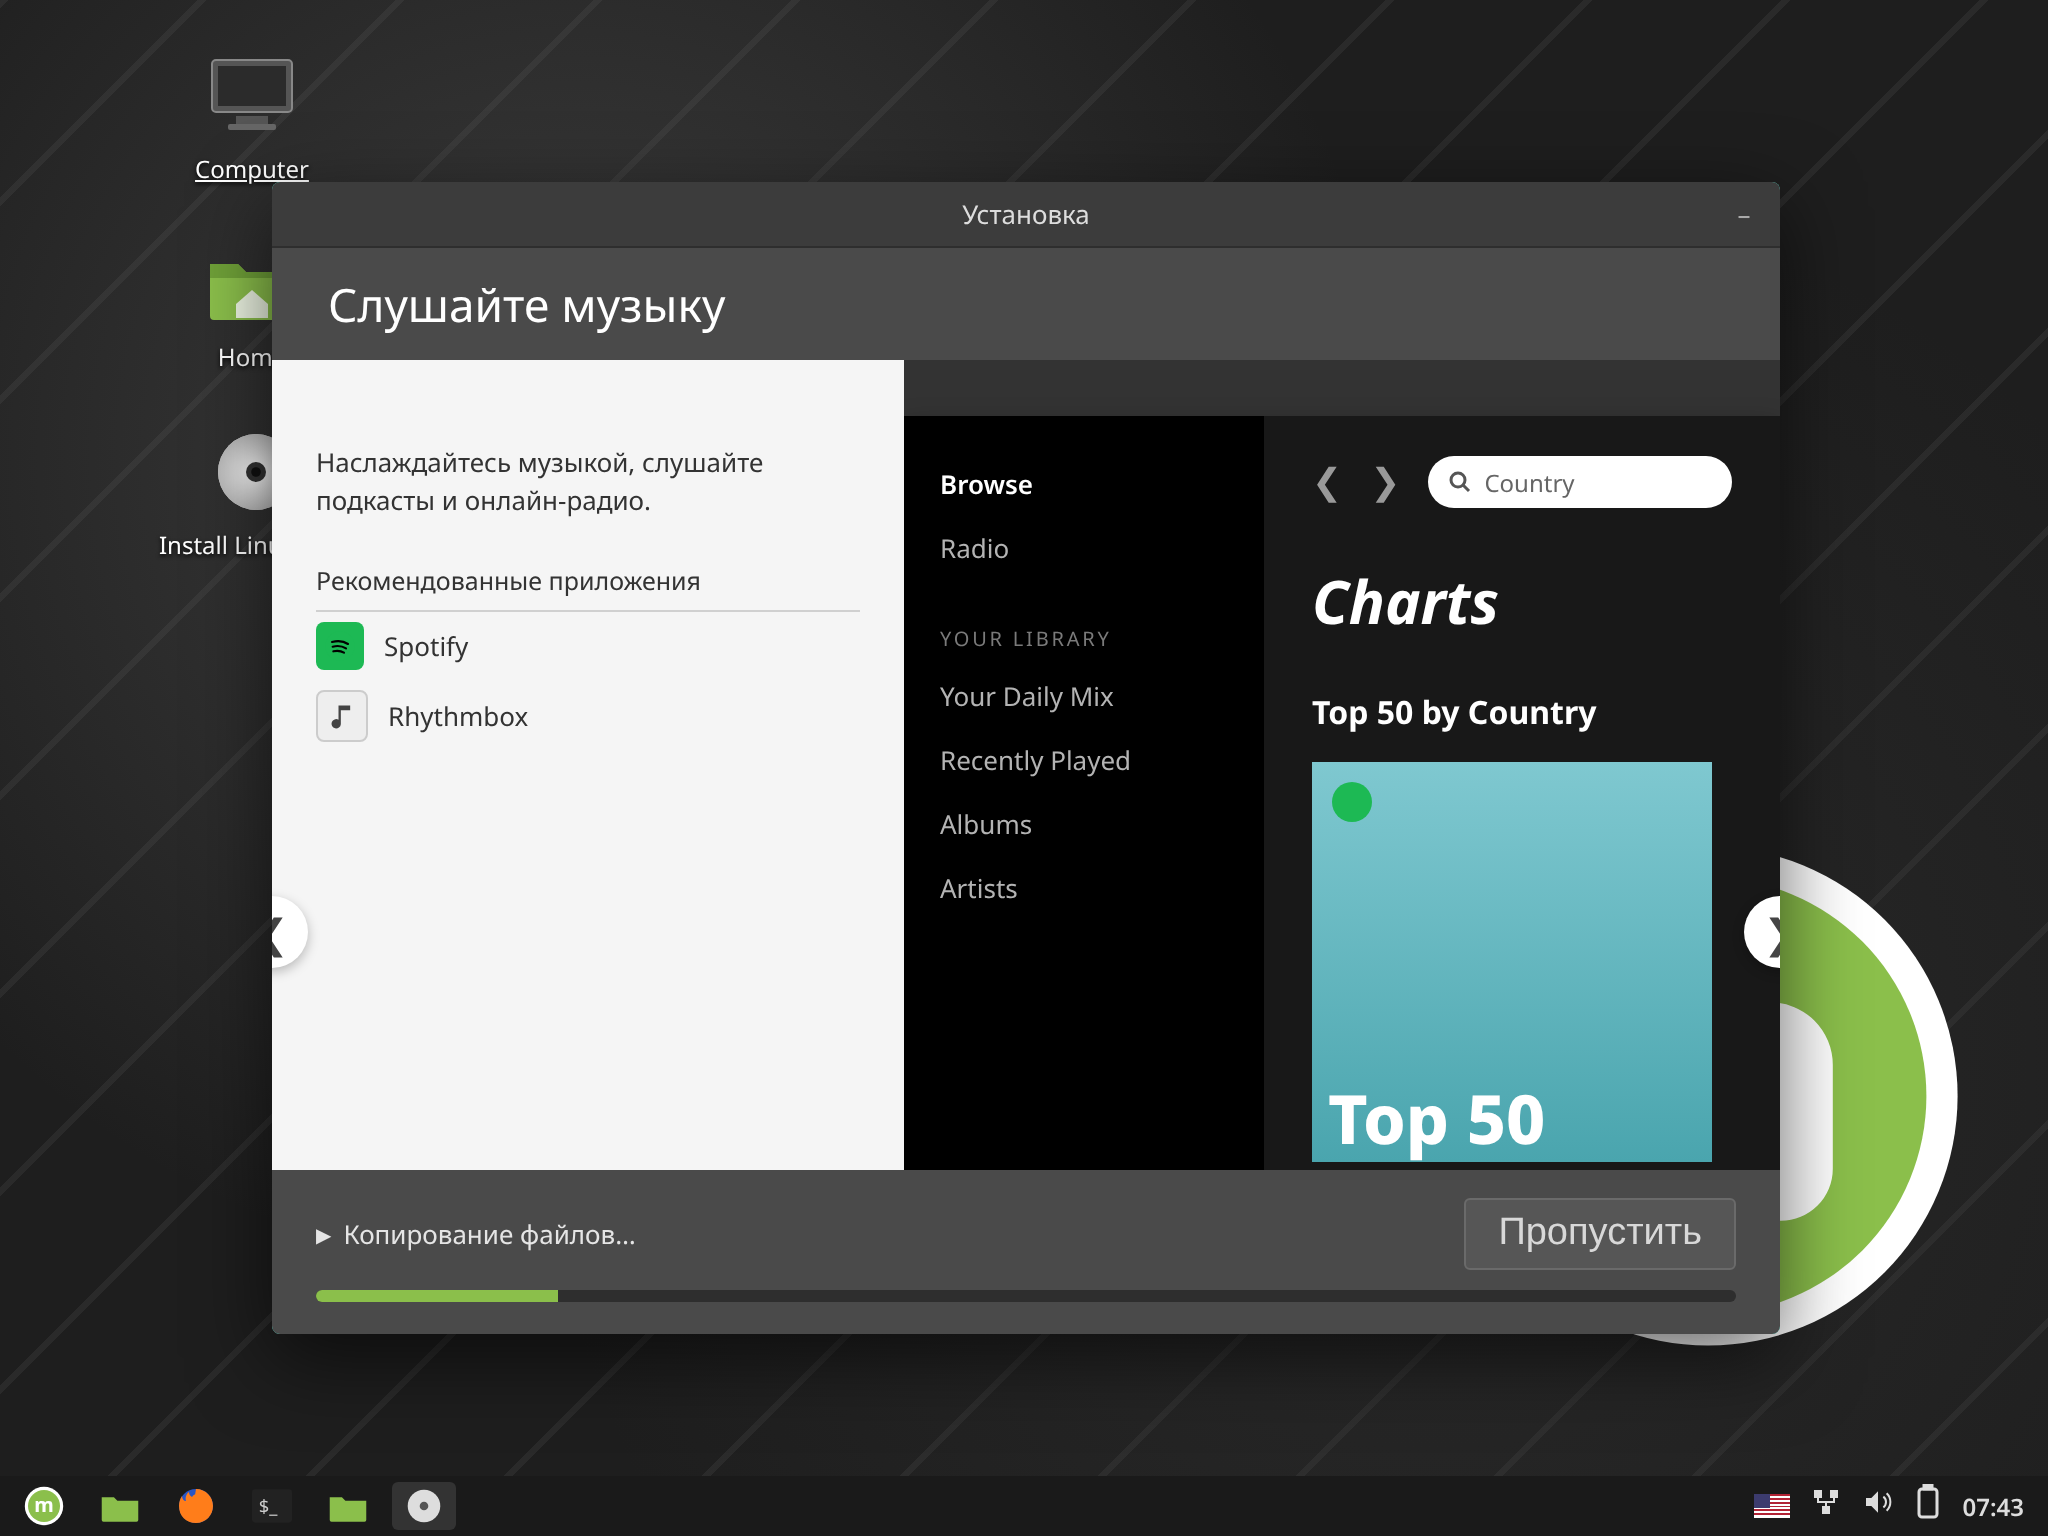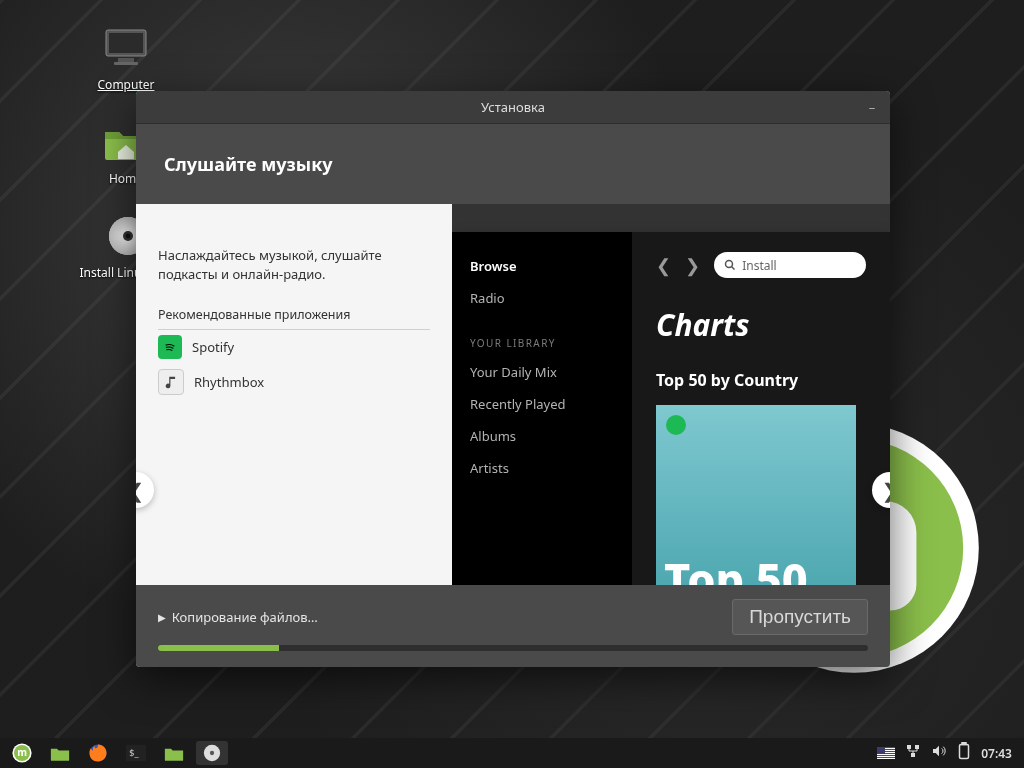--- a/index.html
+++ b/index.html
@@ -21,21 +21,21 @@
   #taskbar{position:absolute;left:0;right:0;bottom:0;height:30px;background:#1a1a1a;display:flex;align-items:center;padding:0 6px;gap:6px;box-sizing:border-box;color:#ddd;font-size:12px;}
   #taskbar .spacer{flex:1;}
   .tb-item{height:24px;min-width:24px;border-radius:3px;display:flex;align-items:center;justify-content:center;padding:0 4px;}
   .tb-item.active{background:#333;}
   .tb-item svg{display:block;}
   .tray{display:flex;align-items:center;gap:10px;padding-right:6px;}
   
   #win{position:absolute;left:136px;top:91px;width:754px;height:576px;background:#5eead4;border-radius:4px;box-shadow:0 12px 40px rgba(0,0,0,.6);display:flex;flex-direction:column;overflow:hidden;}
   #titlebar{height:32px;background:#3c3c3c;display:flex;align-items:center;justify-content:center;font-size:13px;color:#ddd;position:relative;border-bottom:1px solid #2e2e2e;}
   #titlebar .min{position:absolute;right:10px;top:8px;width:16px;height:16px;display:flex;align-items:center;justify-content:center;color:#aaa;cursor:pointer;}
-  #headline{background:#4a4a4a;padding:28px 28px;font-size:18px;font-weight:700;color:#fff;}
+  #headline{background:#4a4a4a;padding:12px 28px;font-size:23px;font-weight:400;color:#fff;}
   #slide{flex:1;background:#f5f5f5;display:flex;position:relative;}
   #slide-left{width:316px;padding:42px 22px;color:#333;font-size:13px;box-sizing:border-box;}
   #slide-left .intro{line-height:1.45;margin-bottom:22px;}
   #slide-left .apps-title{font-size:12.5px;border-bottom:1px solid #d0d0d0;padding-bottom:6px;}
   .app-row{display:flex;align-items:center;gap:10px;padding:5px 0;}
   .app-row .ico{width:24px;height:24px;border-radius:4px;display:flex;align-items:center;justify-content:center;}
   #slide-right{flex:1;position:relative;background:#f5f5f5;overflow:hidden;}
   .nav-circle{position:absolute;top:268px;width:36px;height:36px;border-radius:50%;background:#fff;box-shadow:0 2px 6px rgba(0,0,0,.25);display:flex;align-items:center;justify-content:center;font-size:20px;color:#444;cursor:pointer;z-index:5;}
   #prev{left:-18px;} #next{right:-18px;}
 
@@ -47,21 +47,21 @@
   #shot-side .item.on{color:#fff;font-weight:600;}
   #shot-side .hdr{font-size:10px;letter-spacing:.14em;color:#7a7a7a;margin:22px 0 6px;}
   #shot-main{flex:1;background:#181818;padding:20px 24px;color:#fff;position:relative;}
   #shot-nav{display:flex;align-items:center;gap:14px;margin-bottom:26px;}
   #shot-nav .arr{font-size:18px;color:#999;}
   #shot-search{flex:1;max-width:200px;height:26px;border-radius:13px;background:#fff;color:#666;display:flex;align-items:center;gap:6px;padding:0 10px;font-size:12px;}
   #shot-main h1{margin:0 0 24px 0;font-size:30px;font-weight:700;font-style:italic;}
   #shot-main h3{margin:0 0 14px;font-size:16px;font-weight:700;}
   .cover{width:200px;height:200px;background:linear-gradient(180deg,#7fc8d0 0%,#4aa5ae 100%);border-radius:0;position:relative;display:flex;align-items:flex-end;justify-content:flex-start;overflow:hidden;}
   .cover .sp{position:absolute;left:10px;top:10px;width:20px;height:20px;border-radius:50%;background:#1db954;}
-  .cover .big{font-size:45px;font-weight:800;color:#fff;line-height:.9;padding:6px 8px;}
+  .cover .big{font-size:34px;font-weight:800;color:#fff;line-height:.9;padding:6px 8px;}
   
   #footer{background:#4a4a4a;padding:14px 22px 16px;}
   #footer-row{display:flex;align-items:center;justify-content:space-between;margin-bottom:10px;}
   #status{font-size:13px;color:#e5e5e5;display:flex;align-items:center;gap:6px;}
   #status .tri{font-size:10px;}
   #skip{background:#565656;border:1px solid #6a6a6a;color:#d8d8d8;font-size:19px;padding:6px 16px;border-radius:3px;cursor:pointer;}
   #progress{height:6px;background:#2e2e2e;border-radius:3px;overflow:hidden;}
   #progress .bar{height:100%;background:#8bbf4b;}
   .us-flag{width:18px;height:12px;background:linear-gradient(#b22234 0 8%,#fff 8% 16%,#b22234 16% 24%,#fff 24% 32%,#b22234 32% 40%,#fff 40% 48%,#b22234 48% 56%,#fff 56% 64%,#b22234 64% 72%,#fff 72% 80%,#b22234 80% 88%,#fff 88% 100%);position:relative;}
   .us-flag::before{content:"";position:absolute;left:0;top:0;width:8px;height:7px;background:#3c3b6e;}
@@ -169,21 +169,21 @@
         </div>
         <div id="shot-main">
           <div id="shot-nav">
             <span class="arr">❮</span>
             <span class="arr">❯</span>
             <div id="shot-search">
               <svg width="12" height="12" viewBox="0 0 24 24" fill="none" stroke="#555" stroke-width="3">
                   <circle cx="10" cy="10" r="7"></circle>
                   <line x1="15" y1="15" x2="21" y2="21"></line>
                 </svg>
-              <span>Install</span>
+              <span>Country</span>
             </div>
           </div>
           <h1>Charts</h1>
           <h3>Top 50 by Country</h3>
           <div class="cover">
             <div class="sp"></div>
             <div class="big">Top 50</div>
           </div>
         </div>
       </div>

